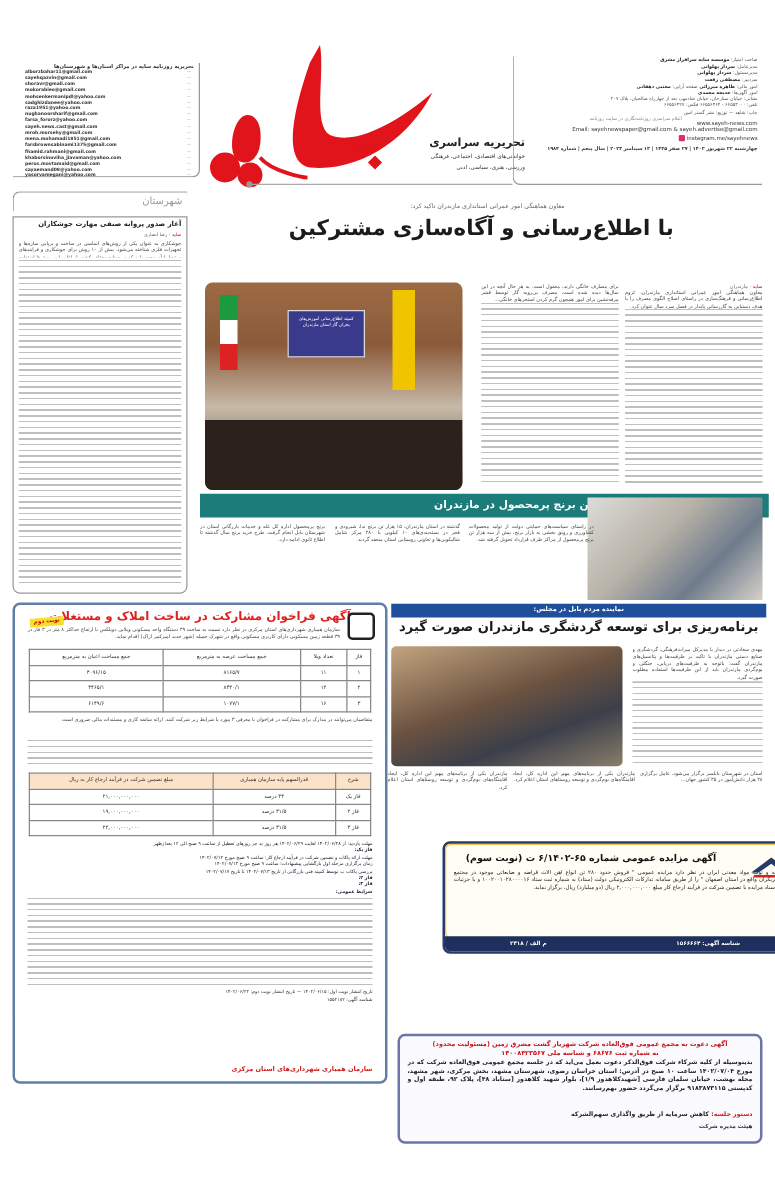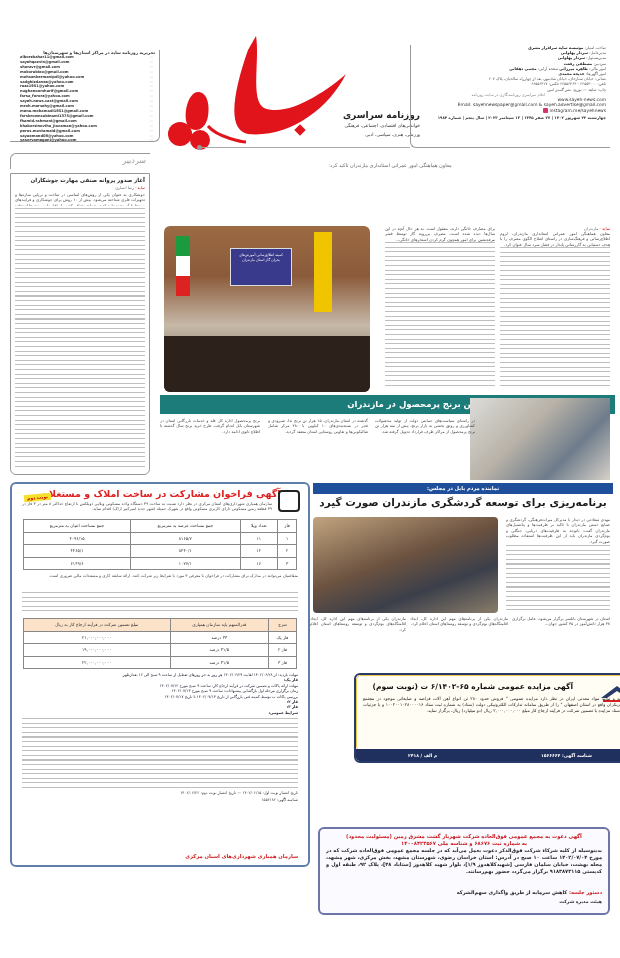--- a/index.html
+++ b/index.html
@@ -149,21 +149,21 @@
   <path d="M88 6 C92 30 82 70 96 78 C120 88 160 60 178 44 C160 80 120 108 80 104 C58 100 66 60 80 20 Z" fill="#e1131b"></path>
   <path d="M30 62 C38 62 42 72 40 86 C38 100 26 104 20 96 C14 86 20 62 30 62 Z" fill="#e1131b"></path>
   <rect x="118" y="86" width="8" height="8" transform="rotate(45 122 90)" fill="#e1131b"></rect>
   <rect x="128" y="96" width="8" height="8" transform="rotate(45 132 100)" fill="#e1131b"></rect>
   <path d="M40 96 C50 108 76 112 78 112" stroke="#e1131b" stroke-width="3" fill="none"></path>
   <ellipse cx="12" cy="104" rx="12" ry="12" fill="#e1131b"></ellipse>
   <ellipse cx="32" cy="110" rx="10" ry="10" fill="#e1131b"></ellipse>
 </svg>
 
 <div class="abs logo-sub">
-  <div class="t1">روزنامه سراسری</div>
+  <div class="t1">تحریریه سراسری</div>
   <div class="t2">خواندنی‌های اقتصادی، اجتماعی، فرهنگی</div>
   <div class="t2">ورزشی، هنری، سیاسی، ادبی</div>
 </div>
 
 <div class="abs mast-right">
   <div id="staff">
       <div class="ln"><span>صاحب امتیاز: </span><b>موسسه سایه سرافراز مشرق</b></div>
       <div class="ln"><span>مدیرعامل: </span><b>سردار پهلوانی</b></div>
       <div class="ln"><span>مدیرمسئول: </span><b>سردار پهلوانی</b></div>
       <div class="ln"><span>سردبیر: </span><b>مصطفی رفعت</b></div>
@@ -177,33 +177,34 @@
   <div class="web">www.sayeh-news.com</div>
   <div class="web">Email: sayehnewspaper@gmail.com &amp; sayeh.advertise@gmail.com</div>
   <div class="web">
     <span style="display:inline-block;width:5px;height:5px;background:#d6336c;border-radius:1px;vertical-align:middle"></span>
     <span>instagram.me/sayehnews</span>
   </div>
   <div class="date">چهارشنبه ۲۲ شهریور ۱۴۰۲ | ۲۷ صفر ۱۴۴۵ | ۱۳ سپتامبر ۲۰۲۳ | سال پنجم | شماره ۱۹۸۴</div>
 </div>
 <div class="abs line-rule"></div>
 
-<div class="abs yad-title">سردبیر</div>
+<div class="abs yad-title">شهرستان</div>
 <div class="abs yad-box">
   <h3>آغاز صدور پروانه صنفی مهارت جوشکاران</h3>
   <div class="src">
     <span>سایه</span> ·
     <span style="color:#666">رضا انصاری</span>
   </div>
   <div class="txt" style="height:14px">جوشکاری به عنوان یکی از روش‌های اساسی در ساخت و برپایی سازه‌ها و تجهیزات فلزی شناخته می‌شود. بیش از ۱۰ روش برای جوشکاری و فرایندهای مرتبط با آن وجود دارد که در صنایع مختلف کشور از اغلب این روش‌ها استفاده می‌شود.</div>
   <div class="fill-lines" style="height:262px;margin-top:2px"></div>
 </div>
 
 <div class="abs kicker">معاون هماهنگی امور عمرانی استانداری مازندران تاکید کرد:</div>
 <div class="abs headline">
+  <div>با اطلاع‌رسانی و آگاه‌سازی مشترکین</div>
 </div>
 
 <div class="abs lead-text" style="right:10px">
   <div style="font-size:4px;color:#c00"><span>سایه</span> · <span style="color:#666">مازندران</span></div>
   <div class="txt" style="height:16px">معاون هماهنگی امور عمرانی استانداری مازندران، لزوم اطلاع‌رسانی و فرهنگ‌سازی در راستای اصلاح الگوی مصرف را با هدف دستیابی به گازرسانی پایدار در فصل سرد سال عنوان کرد.</div>
   <div class="fill-lines" style="height:142px"></div>
 </div>
 <div class="abs lead-text" style="right:125px">
   <div class="txt" style="height:16px">برای مصارف خانگی دارند، معقول است. به هر حال آنچه در این سال‌ها دیده شده است، مصرف بی‌رویه گاز توسط قشر مرفه‌نشین برای امور همچون گرم کردن استخرهای خانگی...</div>
   <div class="fill-lines" style="height:146px"></div>

